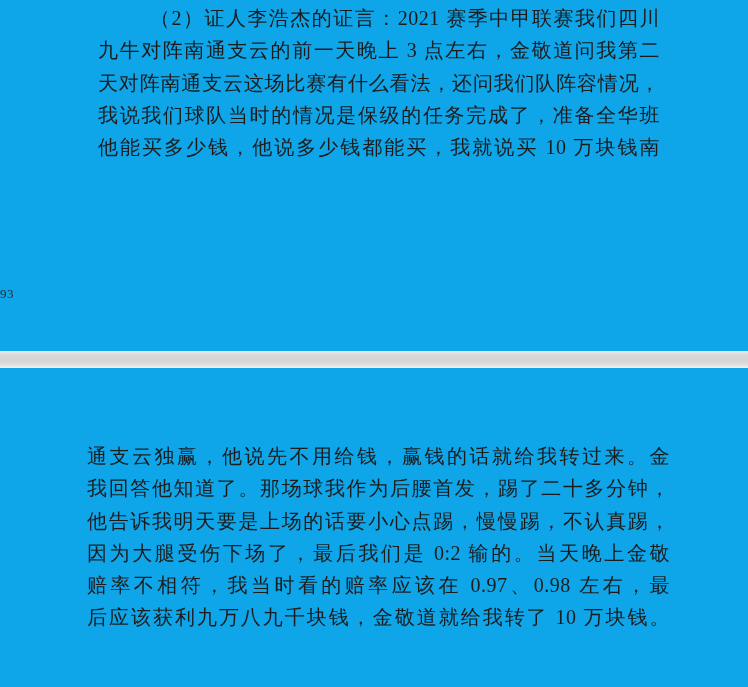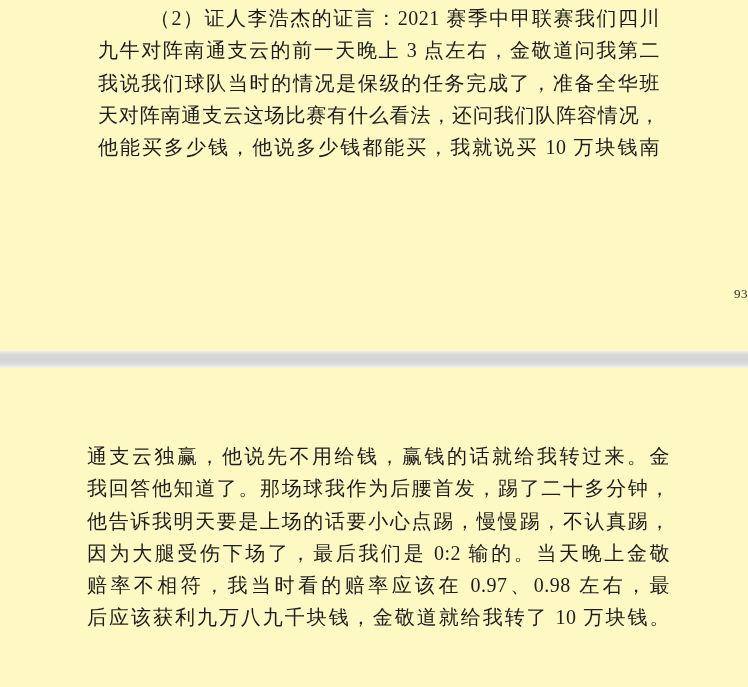--- a/index.html
+++ b/index.html
@@ -11,21 +11,21 @@
     height: 687px;
     background: #ffffff;
     overflow: hidden;
     position: relative;
     font-family: "Liberation Serif", serif;
     color: #1c1c1c;
   }
   .viewer {
     position: absolute;
     inset: 0;
-    background: #fef9c3;
+    background: #0ea5e9;
   }
   .text-block {
     position: absolute;
     overflow: hidden;
   }
   .text-block .line {
     font-size: 20px;
     line-height: 32.3px;
     height: 32.3px;
     white-space: nowrap;
@@ -45,21 +45,21 @@
     width: 583px;
   }
   .line.indent {
     text-indent: 52px;
   }
   .page-number {
     position: absolute;
     top: 286px;
     left: 0;
     width: 748px;
-    text-align: right;
+    text-align: left;
     font-size: 13px;
     color: #2a2a2a;
     letter-spacing: 0.5px;
   }
   .page-separator {
     position: absolute;
     top: 351px;
     left: 0;
     width: 748px;
     height: 17px;
@@ -72,22 +72,22 @@
   }
 </style>
 </head>
 <body>
 
 <div class="viewer">
 
   <div class="text-block block-top">
     <div class="line indent">（2）证人李浩杰的证言：2021 赛季中甲联赛我们四川</div>
     <div class="line">九牛对阵南通支云的前一天晚上 3 点左右，金敬道问我第二</div>
+    <div class="line">天对阵南通支云这场比赛有什么看法，还问我们队阵容情况，</div>
     <div class="line">我说我们球队当时的情况是保级的任务完成了，准备全华班</div>
-    <div class="line">天对阵南通支云这场比赛有什么看法，还问我们队阵容情况，</div>
     <div class="line">他能买多少钱，他说多少钱都能买，我就说买 10 万块钱南</div>
   </div>
 
   <div class="page-number">93</div>
 
   <div class="page-separator"></div>
 
   <div class="text-block block-bottom">
     <div class="line">通支云独赢，他说先不用给钱，赢钱的话就给我转过来。金</div>
     <div class="line">我回答他知道了。那场球我作为后腰首发，踢了二十多分钟，</div>

